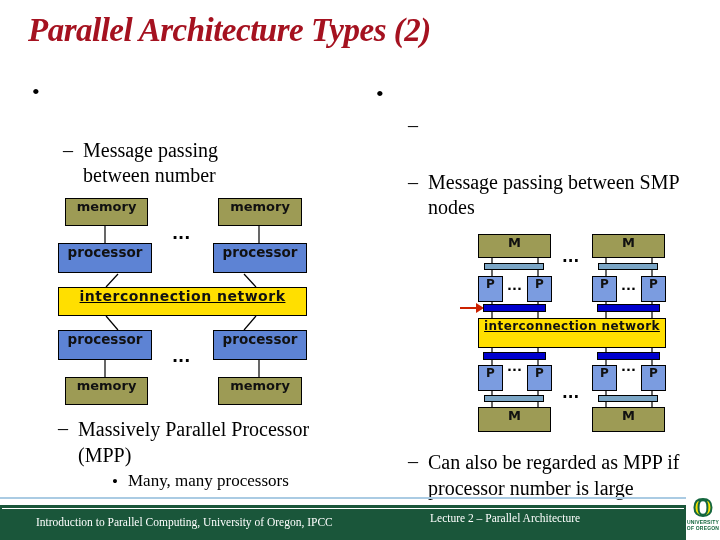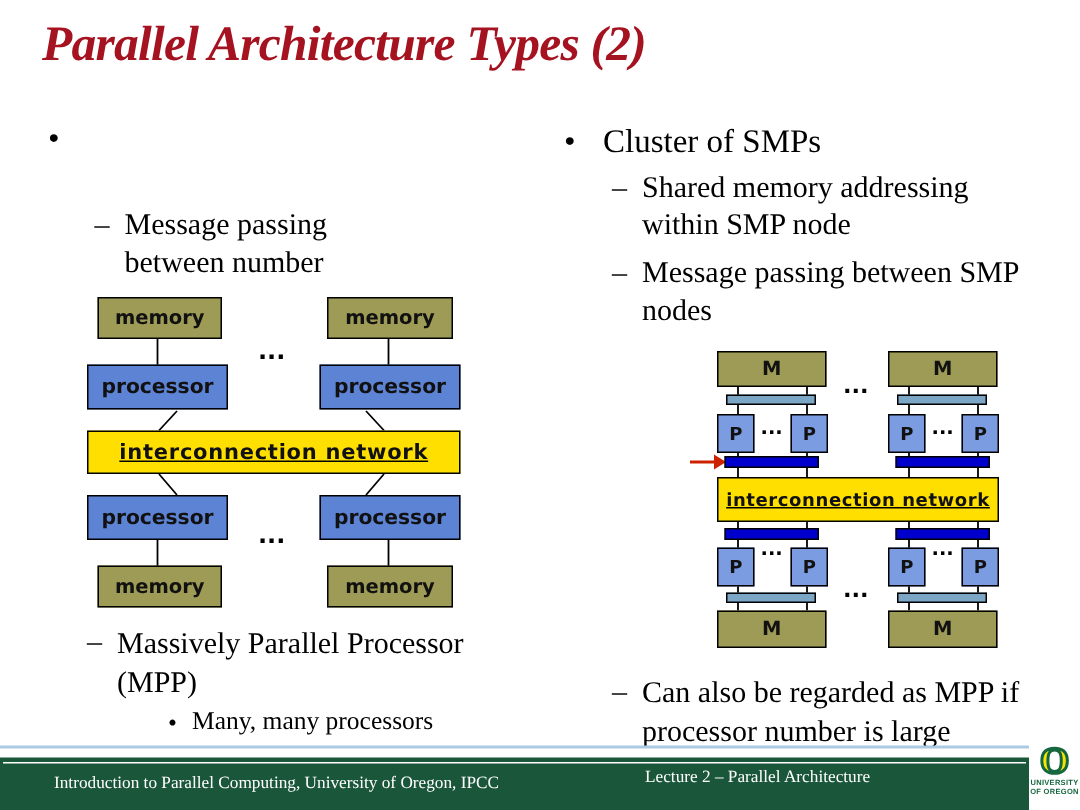--- a/index.html
+++ b/index.html
@@ -6,21 +6,21 @@
   #slide{position:relative;width:720px;height:540px;background:#ffffff;overflow:hidden;
          font-family:"Liberation Serif",serif;color:#000;}
   .abs{position:absolute;}
   #title{left:28px;top:8px;font-size:33px;line-height:44px;font-weight:bold;font-style:italic;
          color:var(--title_color);letter-spacing:-0.5px;white-space:nowrap;}
   .bullet-mark{font-size:22px;line-height:28px;}
   .dash-mark{font-size:20px;line-height:25px;}
   .main-bullet{font-size:22px;line-height:28px;}
   .sub-bullet{font-size:20px;line-height:25px;}
   .box{position:absolute;box-sizing:border-box;border:1px solid #000;display:flex;
-       align-items:center;justify-content:center;}
+       justify-content:center;}
   .mem{background:var(--memory_box);}
   .proc{background:var(--processor_box);}
   .net{background:var(--network_box);text-decoration:underline;}
   .pbox{background:var(--p_box);}
   .mbox{background:var(--memory_box);}
   .bar-light{background:var(--bus_light);}
   .bar-dark{background:var(--bus_dark);}
   .boxlabel{font-family:"DejaVu Sans","Liberation Sans",sans-serif;font-weight:bold;color:#111;}
   .dots{font-family:"DejaVu Sans",sans-serif;font-weight:bold;color:#000;}
   #footer-bar{left:0;top:505px;width:686px;height:35px;background:var(--footer_bg);}
@@ -62,23 +62,21 @@
     <polygon points="476,303 484,308 476,313" style="fill:var(--arrow)"></polygon>
   </svg>
 
   <div id="title" class="abs">Parallel Architecture Types (2)</div>
 
   <span class="abs bullet-mark" style="left:32px;top:78px">•</span>
   <span class="abs dash-mark" style="left:63px;top:138px">–</span>
   <div class="abs sub-bullet" style="left:83px;top:138px;width:160px">Message passing between number</div>
 
   <span class="abs bullet-mark" style="left:376px;top:80px">•</span>
-  <div class="abs main-bullet" style="left:402px;top:80px;width:300px">Cluster of SMPs</div>
   <span class="abs dash-mark" style="left:408px;top:113px">–</span>
-  <div class="abs sub-bullet" style="left:428px;top:113px;width:265px">Shared memory addressing within SMP node</div>
   <span class="abs dash-mark" style="left:408px;top:170px">–</span>
   <div class="abs sub-bullet" style="left:428px;top:170px;width:265px">Message passing between SMP nodes</div>
 
   <div class="box mem" style="left:65px;top:198px;width:83px;height:28px">
     <span class="boxlabel" style="font-size:13px">memory</span>
     </div>
   <div class="box mem" style="left:218px;top:198px;width:84px;height:28px">
     <span class="boxlabel" style="font-size:13px">memory</span>
     </div>
   <div class="abs dots" style="left:172px;top:224px;font-size:16px">...</div>

